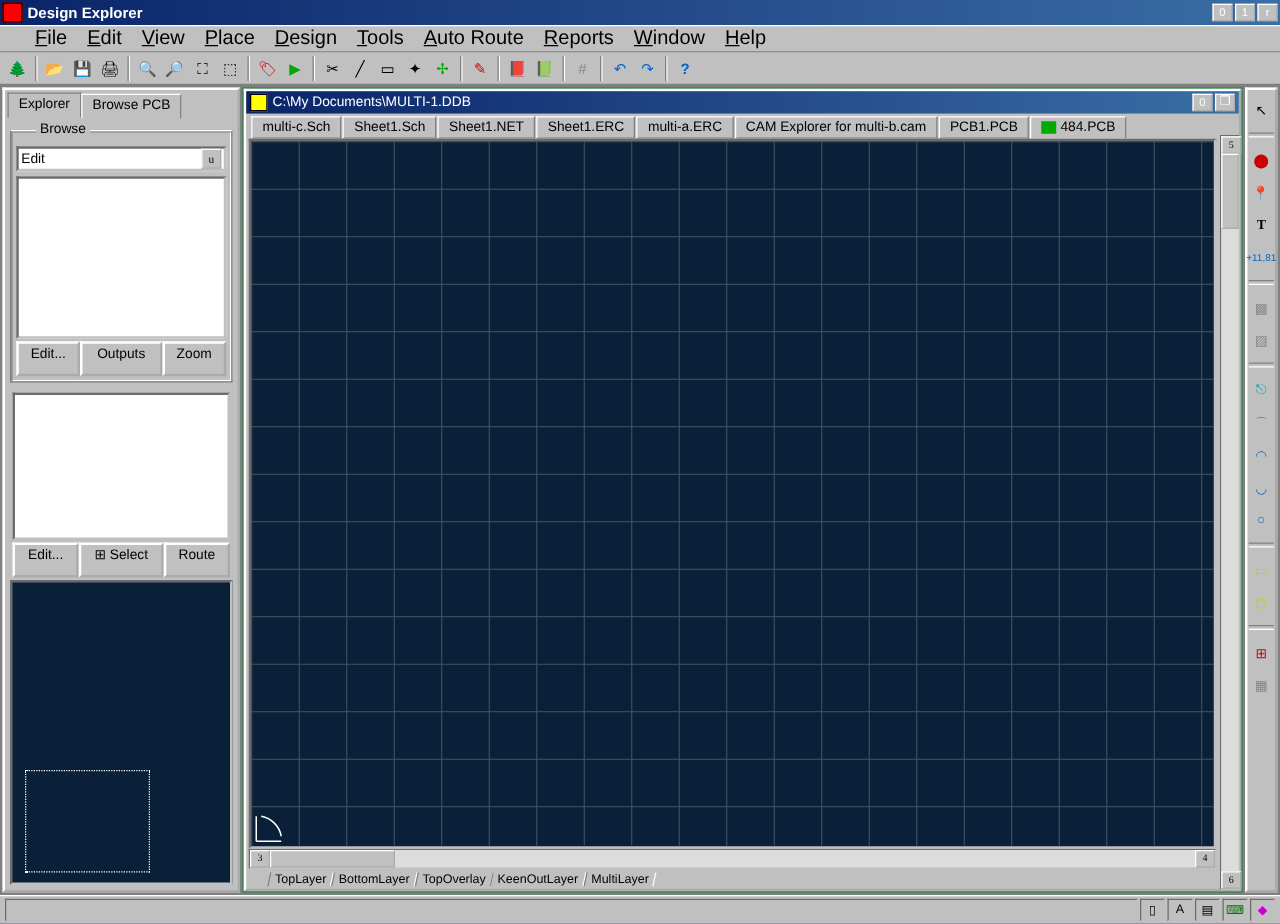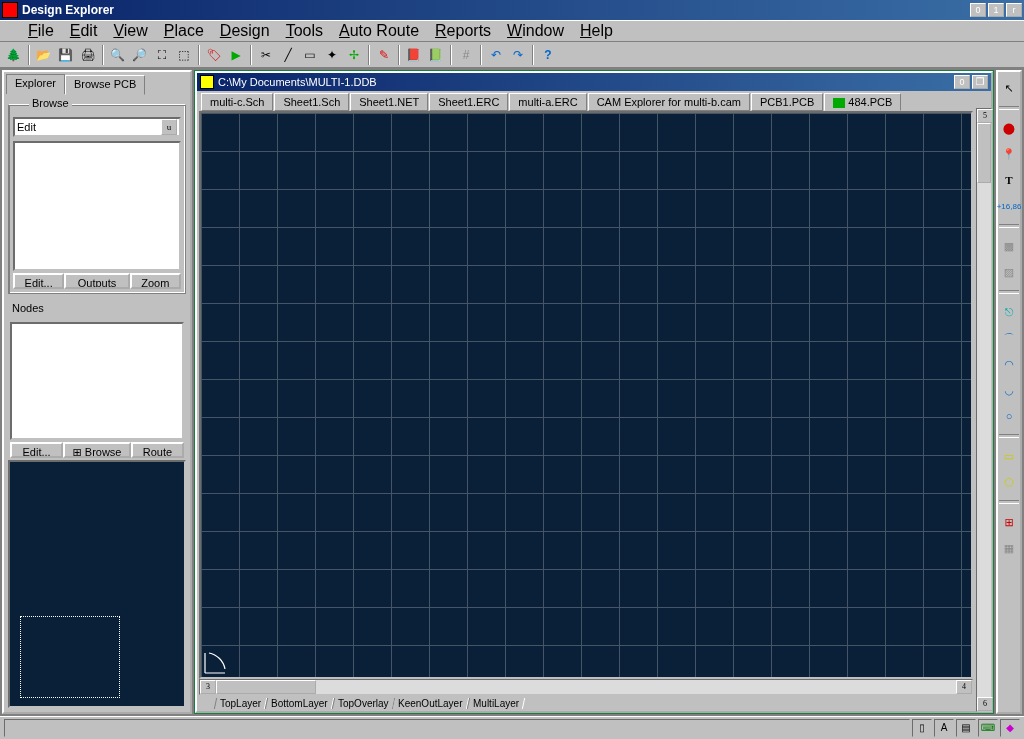--- a/index.html
+++ b/index.html
@@ -142,21 +142,21 @@
   font-family: Marlett; font-size: 9px; line-height: 14px;
 }
 .dropdown .arrow::before { content: "u"; }
 .listbox {
   width: 100%; height: 130px;
   background: #fff; border: 2px inset #c0c0c0;
   margin-top: 4px;
 }
 .btnrow { display: flex; margin-top: 2px; gap: 0;}
 .smallbtn {
-  flex: 1; height: 16px;
+  flex: 1; height: 28px;
   background: #c0c0c0; border: 2px outset #fff;
   font-size: 11px; text-align: center; line-height: 16px;
   overflow: hidden; white-space: nowrap;
 }
 .nodes-label { padding: 4px 6px; font-size: 11px; }
 .minimap {
   flex: 1;
   background: #0a2038;
   border: 2px inset #c0c0c0;
   margin: 2px;
@@ -359,26 +359,25 @@
         <span class="arrow"></span>
       </div>
       <div class="listbox"></div>
       <div class="btnrow">
         <div class="smallbtn">Edit...</div>
         <div class="smallbtn" style="flex:1.3">Outputs</div>
         <div class="smallbtn">Zoom</div>
       </div>
     </div>
 
-    <div class="nodes-label">Nodes</div>
     <div style="padding:0 4px">
       <div class="listbox" style="height:118px"></div>
       <div class="btnrow">
         <div class="smallbtn">Edit...</div>
-        <div class="smallbtn" style="flex:1.3">⊞ Browse</div>
+        <div class="smallbtn" style="flex:1.3">⊞ Select</div>
         <div class="smallbtn">Route</div>
       </div>
     </div>
 
     <div class="minimap">
       <div class="minimap-rect"></div>
     </div>
   </div>
 
   <div class="doc-area">
@@ -432,21 +431,21 @@
       <span class="scrollbtn">6</span>
     </div>
   </div>
 
   <div class="right-toolbar">
     <div class="rtool">↖</div>
     <div class="rtool-sep"></div>
     <div class="rtool" style="color:#c00">⬤</div>
     <div class="rtool" style="color:#c00">📍</div>
     <div class="rtool" style="font-family:serif;font-weight:bold">T</div>
-    <div class="rtool" style="color:#06c;font-size:8px">+16,86</div>
+    <div class="rtool" style="color:#06c;font-size:8px">+11,81</div>
     <div class="rtool-sep"></div>
     <div class="rtool" style="color:#888">▩</div>
     <div class="rtool" style="color:#888">▨</div>
     <div class="rtool-sep"></div>
     <div class="rtool" style="color:#0aa">⎋</div>
     <div class="rtool" style="color:#06c">⌒</div>
     <div class="rtool" style="color:#06c">◠</div>
     <div class="rtool" style="color:#06c">◡</div>
     <div class="rtool" style="color:#06c">○</div>
     <div class="rtool-sep"></div>

